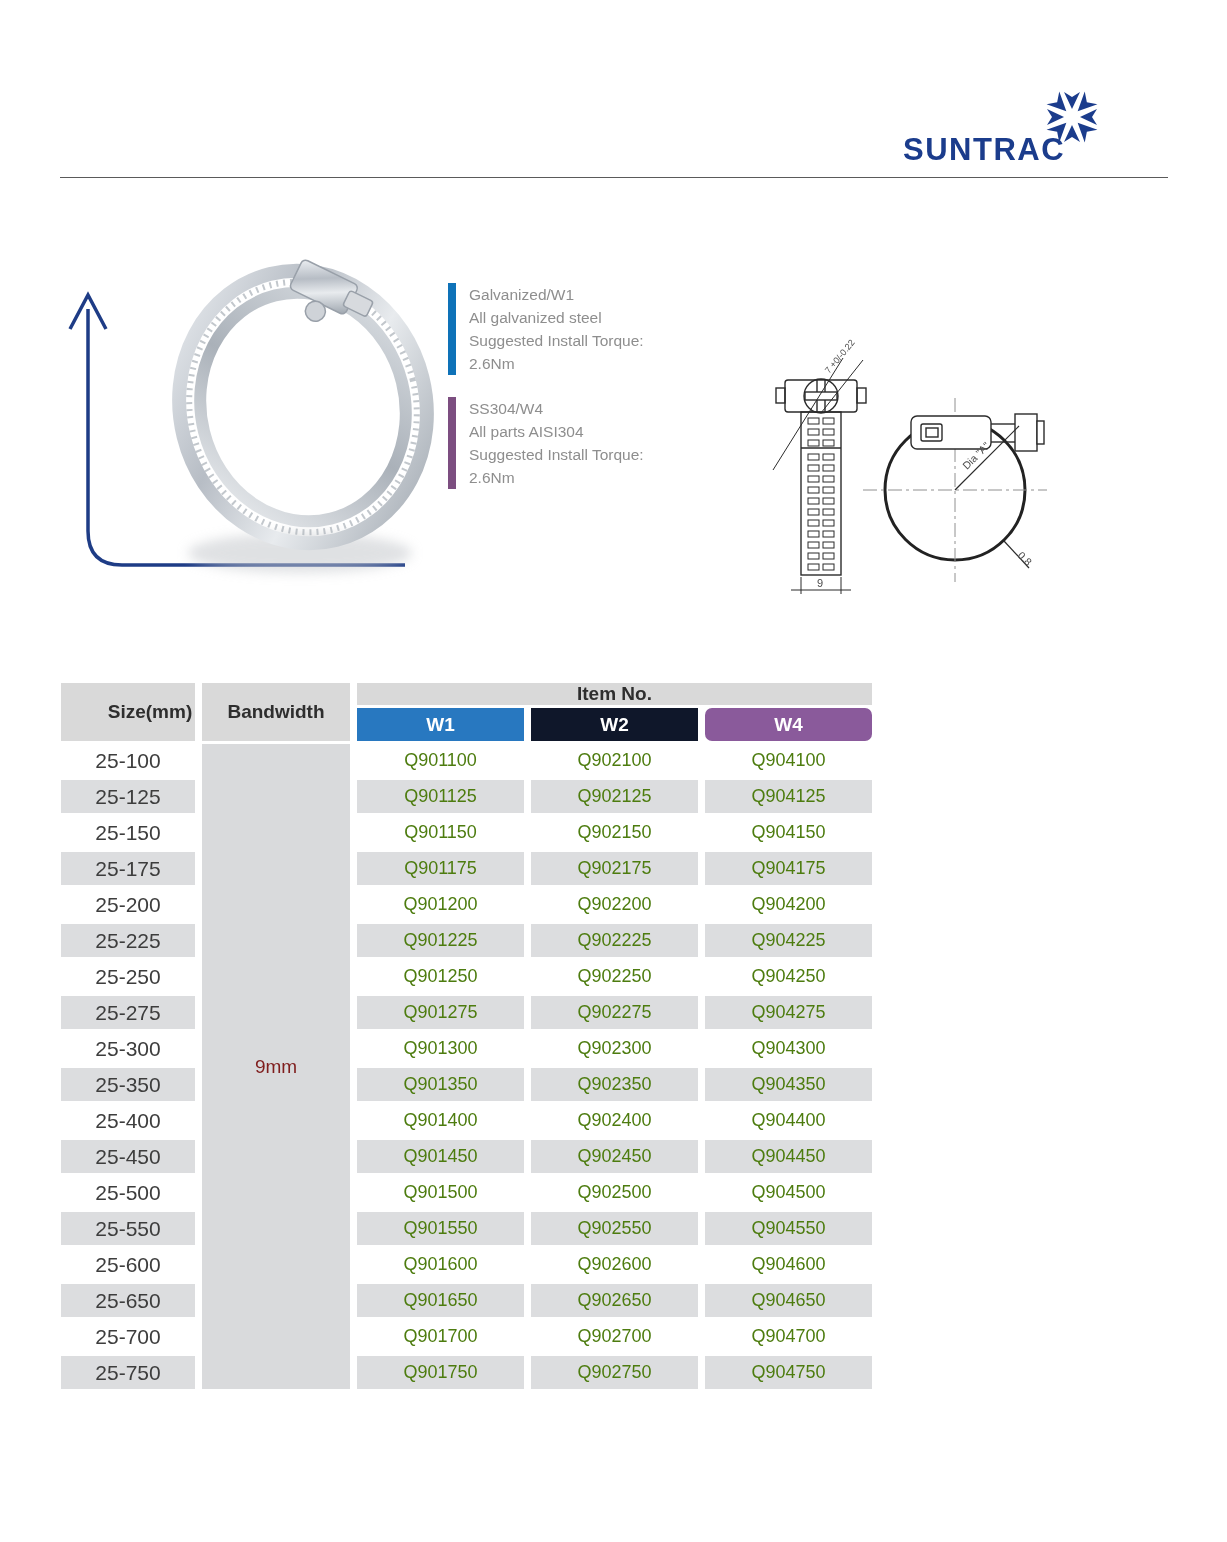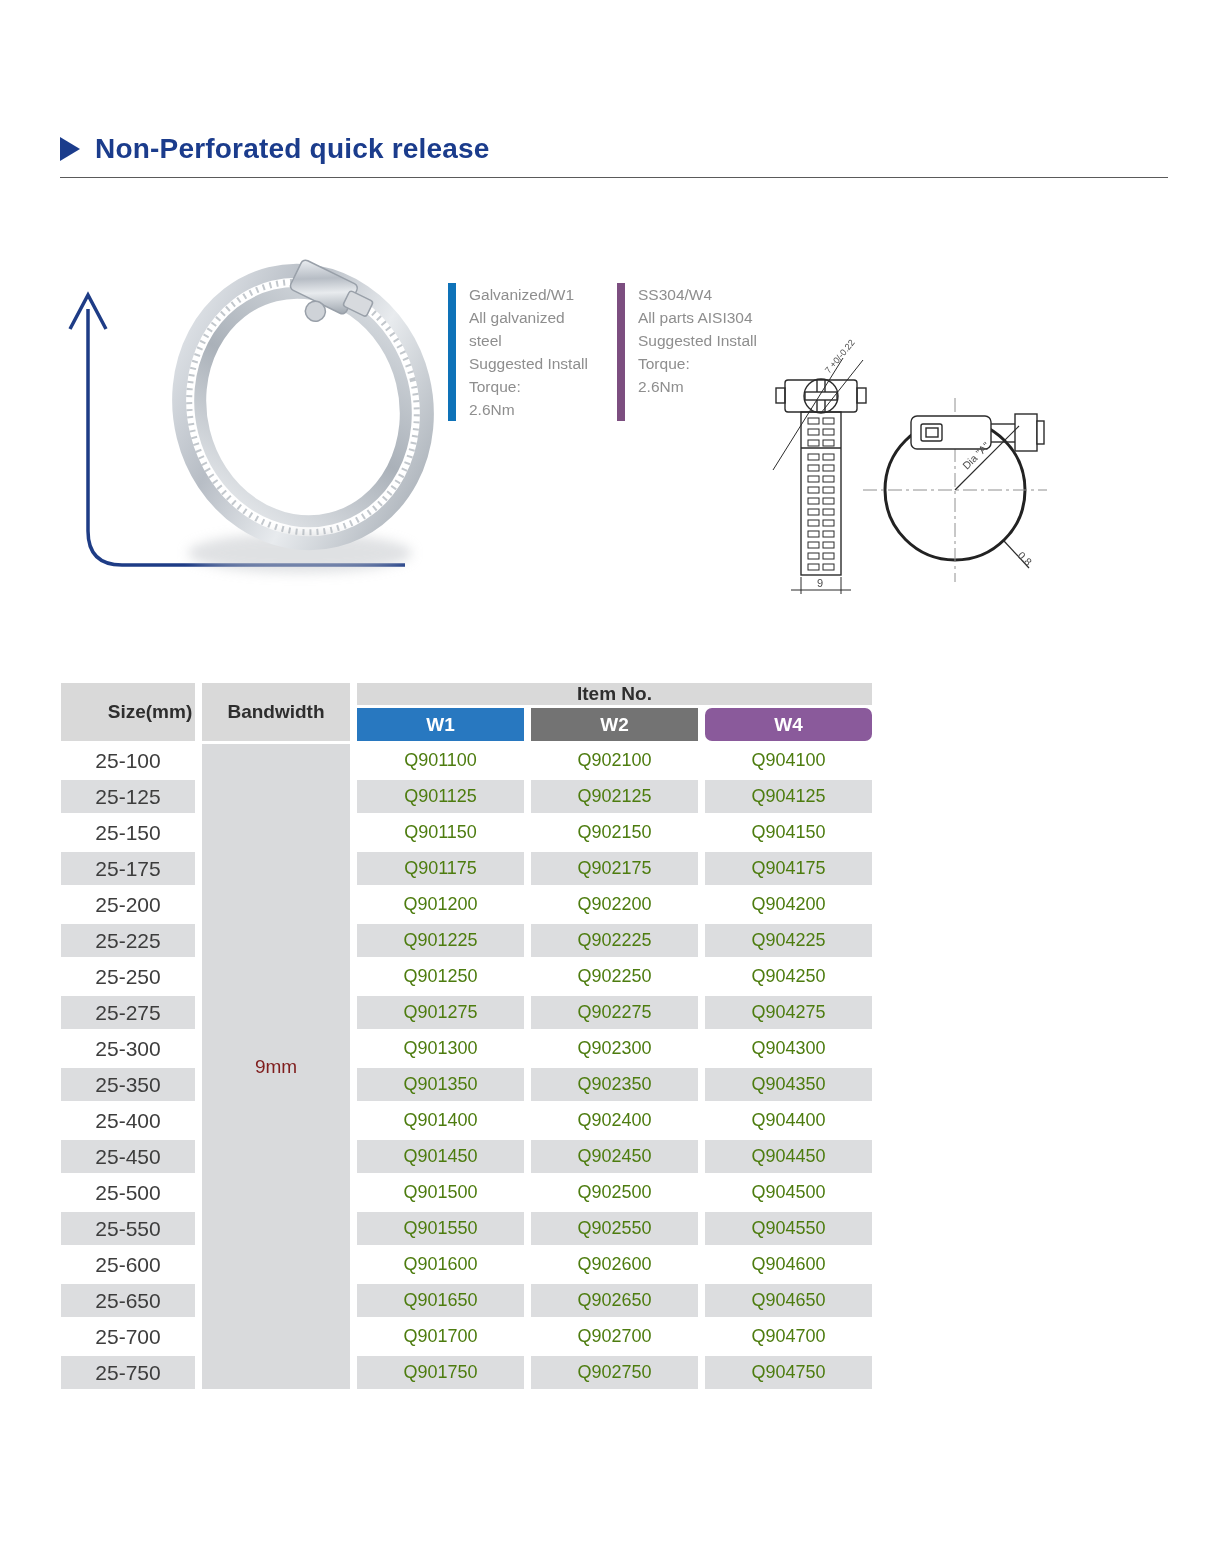--- a/index.html
+++ b/index.html
@@ -12,21 +12,21 @@
   .title-bullet { width:0; height:0; border-top:12px solid transparent; border-bottom:12px solid transparent; border-left:20px solid #1b3c8c; }
   .page-title { color:#1b3c8c; font-size:28px; font-weight:bold; letter-spacing:0.2px; }
   .header-rule { position:absolute; left:60px; top:177px; width:1108px; height:1px; background:#5a5a5a; }
   .logo { position:absolute; left:903px; top:86px; width:200px; height:86px; }
   .logo-text { position:absolute; left:0; top:46px; color:#1b3c8c; font-size:31px; font-weight:bold; letter-spacing:1.5px; }
   .logo-star { position:absolute; left:138px; top:0; }
 
   
   .product-section { position:absolute; left:60px; top:235px; width:1110px; height:400px; }
   .ring-panel { position:absolute; left:0; top:0; }
-  .specs { position:absolute; left:388px; top:48px; width:316px; display:flex; flex-direction:row; gap:22px; }
+  .specs { position:absolute; left:388px; top:48px; width:316px; display:flex; flex-direction:column; gap:22px; }
   .spec-block { display:flex; gap:13px; }
   .spec-bar { width:8px; flex:0 0 8px; }
   .spec-text { color:#8e8e8e; font-size:15.5px; line-height:23px; }
   .tech-drawing { position:absolute; left:703px; top:83px; }
   .tech-drawing text { font-family:"Liberation Sans", sans-serif; fill:#4a4a4a; }
 
   
   .catalog-table { position:absolute; left:54px; top:680px; border-collapse:separate; border-spacing:7px 3px; }
   .catalog-table th, .catalog-table td { padding:0; text-align:center; vertical-align:middle; }
   th.h-gray { background:#d9d9d9; color:#2e2e2e; font-size:19px; font-weight:bold; }
@@ -35,25 +35,36 @@
   td.c-size { width:134px; height:33px; font-size:21px; color:#3d3d3d; }
   td.c-band { width:148px; background:#d9dadc; font-size:19px; color:#7f1d1d; }
   td.c-item { width:167px; height:33px; font-size:18px; color:#4d7c0f; }
   tr.striped td.c-size, tr.striped td.c-item { background:#dcdddf; }
 </style>
 </head>
 <body>
 
 <div class="page">
 
-  <div class="header-row">
-    <div class="title-bullet"></div>
-    <div class="page-title">Non-Perforated quick release</div>
+
+  <div class="logo">
+    <div class="logo-text">SUNTRAC</div>
+    <svg class="logo-star" width="62" height="62" viewBox="-31 -31 62 62">
+      <g fill="#1b3c8c">
+        <path transform="rotate(0)" d="M8,0 L25,-8 L20,0 L25,8 Z"></path>
+        <path transform="rotate(45)" d="M8,0 L27,-9 L21,0 L27,9 Z"></path>
+        <path transform="rotate(90)" d="M8,0 L25,-8 L20,0 L25,8 Z"></path>
+        <path transform="rotate(135)" d="M8,0 L27,-9 L21,0 L27,9 Z"></path>
+        <path transform="rotate(180)" d="M8,0 L25,-8 L20,0 L25,8 Z"></path>
+        <path transform="rotate(225)" d="M8,0 L27,-9 L21,0 L27,9 Z"></path>
+        <path transform="rotate(270)" d="M8,0 L25,-8 L20,0 L25,8 Z"></path>
+        <path transform="rotate(315)" d="M8,0 L27,-9 L21,0 L27,9 Z"></path>
+      </g>
+    </svg>
   </div>
-
   <div class="header-rule"></div>
 
   <div class="product-section">
     <svg class="ring-panel" width="390" height="375" viewBox="0 0 390 375">
       <defs>
         <linearGradient id="gMetal" x1="0" y1="0" x2="1" y2="1">
           <stop offset="0" stop-color="#eef1f4"></stop>
           <stop offset="0.35" stop-color="#b7bdc5"></stop>
           <stop offset="0.6" stop-color="#e8ebee"></stop>
           <stop offset="1" stop-color="#9aa2ab"></stop>
@@ -194,21 +205,21 @@
 
   <table class="catalog-table">
     <thead>
       <tr>
         <th class="h-gray" rowspan="2" style="width:134px;padding-left:44px;">Size(mm)</th>
         <th class="h-gray" rowspan="2" style="width:148px;">Bandwidth</th>
         <th class="h-gray h-item" colspan="3">Item No.</th>
       </tr>
       <tr>
         <th class="h-sub" style="width: 167px; background-color: rgb(40, 120, 192);">W1</th>
-        <th class="h-sub" style="width: 167px; background-color: #737373;">W2</th>
+        <th class="h-sub" style="width: 167px; background-color: #0f172a;">W2</th>
         <th class="h-sub" style="width: 167px; background-color: rgb(138, 90, 155); border-radius: 7px;">W4</th>
       </tr>
     </thead>
     <tbody>
         <tr>
           <td class="c-size">25-100</td>
           <td class="c-band" rowspan="18">9mm</td>
           <td class="c-item">Q901100</td>
           <td class="c-item">Q902100</td>
           <td class="c-item">Q904100</td>

